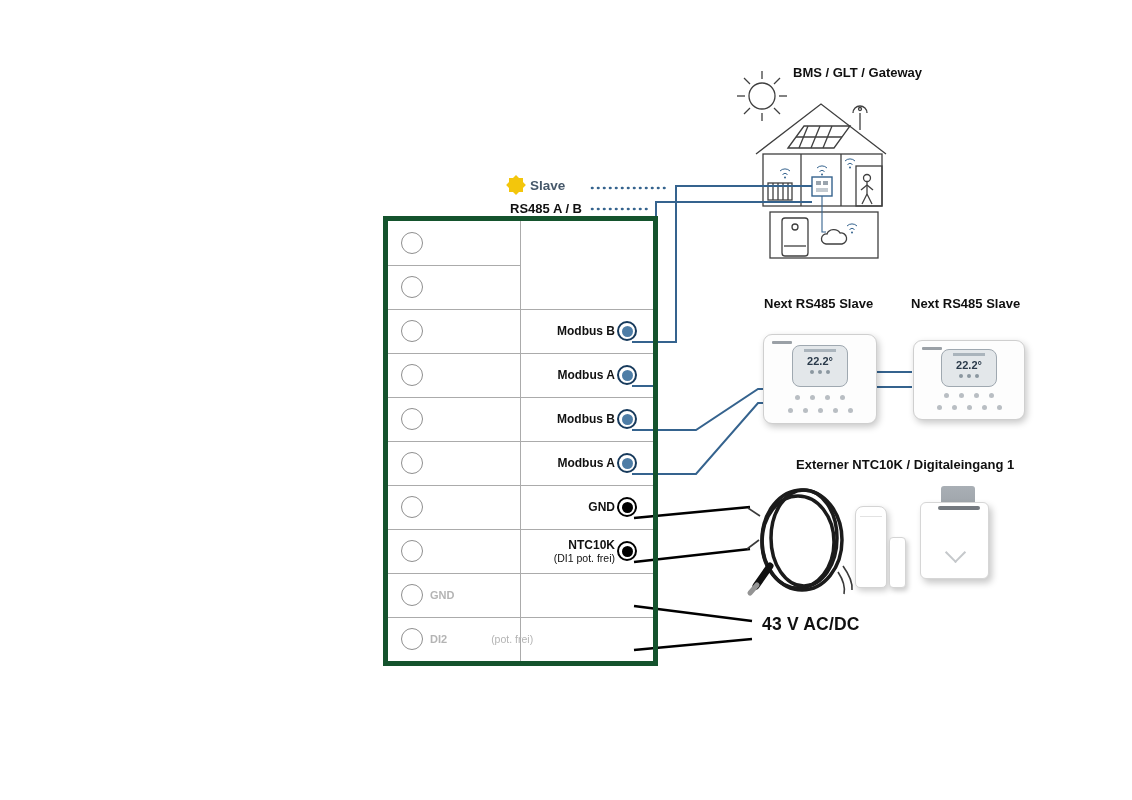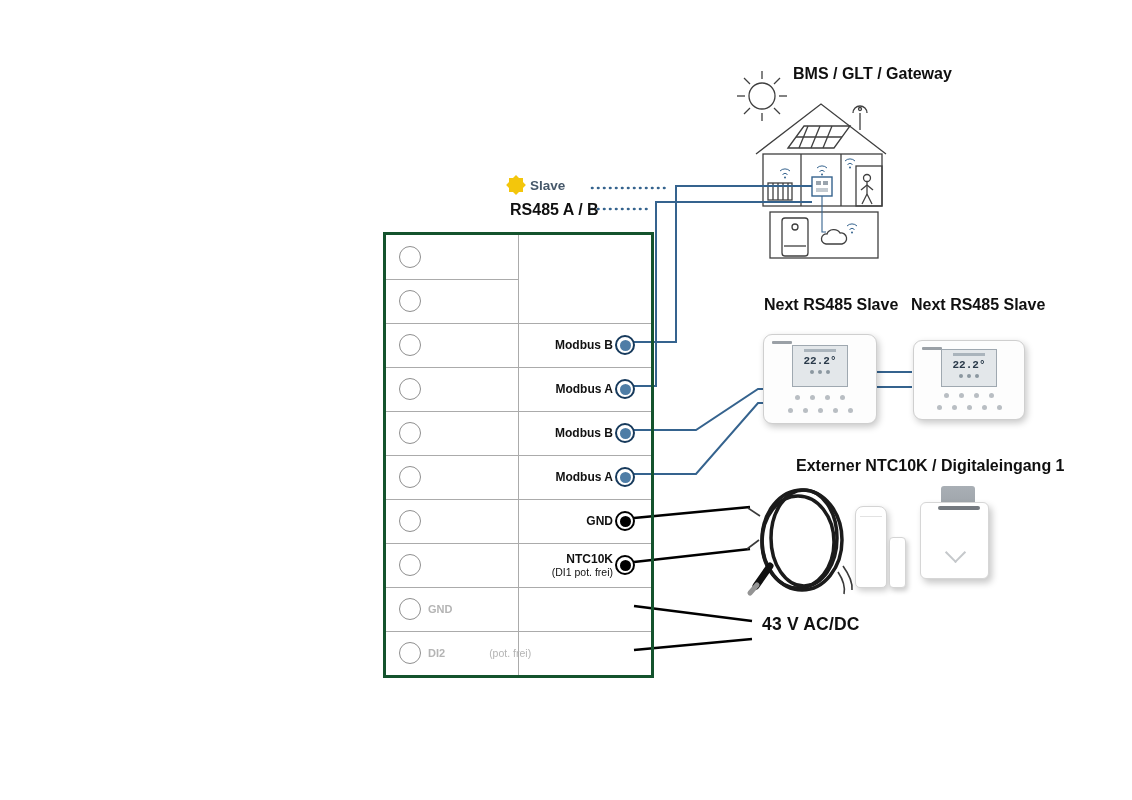--- a/index.html
+++ b/index.html
@@ -14,39 +14,39 @@
   .lnb  { fill:none; stroke:var(--wire-blue,#35638E); stroke-width:1.4; }
   .wifi { fill:none; stroke:var(--wire-blue,#35638E); stroke-width:1; }
   .wire-blue  { fill:none; stroke:var(--wire-blue,#35638E); stroke-width:2; }
   .wire-blue.thin { stroke-width:1.1; }
   .wire-blue.dotted { stroke-width:2.6; stroke-dasharray:0.5 5.5; stroke-linecap:round; }
   .wire-black { fill:none; stroke:#000; stroke-width:2.6; }
   .cable { fill:none; stroke:#1b1b1b; stroke-width:3.5; }
   .lead  { fill:none; stroke:#3a3a3a; stroke-width:1.6; }
 
   
-  .lbl { position:absolute; font-weight:700; font-size:16px; color:#101010; white-space:nowrap; }
+  .lbl { position:absolute; font-weight:700; font-size:13px; color:#101010; white-space:nowrap; }
   .lbl-bms      { left:793px; top:65px; }
   .lbl-slave1   { left:764px; top:296px; }
   .lbl-slave2   { left:911px; top:296px; }
   .lbl-external { left:796px; top:457px; }
   .lbl-power    { left:762px; top:614px; font-size:17.5px; letter-spacing:.2px; }
   .lbl-rs485    { left:510px; top:201px; }
   .modbus-logo  { position:absolute; left:506px; top:175px; display:flex; align-items:center; gap:4px; }
   .modbus-text  { font-size:13.5px; font-weight:700; color:#46586a; }
   .gear { position:relative; width:20px; height:20px; flex:0 0 20px; }
   .gear::before, .gear::after {
     content:""; position:absolute; left:3px; top:3px; right:3px; bottom:3px;
     background:var(--modbus-yellow,#F3C60C);
   }
   .gear::after { transform:rotate(45deg); }
 
   
-  .ttable { position:absolute; left:383px; top:232px; width:265px; height:440px;
-            border:3px solid #14532d; box-sizing:content-box; }
+  .ttable { position:absolute; left:383px; top:216px; width:265px; height:440px;
+            border:5px solid #14532d; box-sizing:content-box; }
   .vline  { position:absolute; left:132px; top:0; bottom:0; width:1px; background:#ababab; }
   .hl     { position:absolute; left:0; right:0; height:1px; background:#ababab; }
   .hl.half{ right:auto; width:132px; }
   .trow   { position:absolute; left:0; width:265px; height:44px; }
   .pin    { position:absolute; left:13px; top:11px; width:22px; height:22px;
             border:1.5px solid #8f8f8f; border-radius:50%; box-sizing:border-box; background:#fff; }
   .pin-label { position:absolute; left:42px; top:0; height:44px; display:flex; align-items:center;
                gap:3px; color:var(--muted-label,#b4b4b4); font-size:11px; font-weight:700; white-space:nowrap; }
   .pin-sub { font-weight:400; font-size:10.5px;margin-left:41px; }
   .rcell  { position:absolute; left:132px; top:0; width:133px; height:44px; }
@@ -63,21 +63,21 @@
   .term[data-terminal="black"] { display:flex; border:2px solid #000; }
   .term[data-terminal="black"]::after { background:#000; }
 
   
   .thermostat { position:absolute; background:#fdfdfd; border:1px solid #cfcfcf; border-radius:9px;
                 box-shadow:2px 3px 7px rgba(0,0,0,.22); }
   .t1 { left:763px; top:334px; width:112px; height:88px; }
   .t2 { left:913px; top:340px; width:110px; height:78px; }
   .th-brand { position:absolute; left:8px; top:6px; width:20px; height:3px; background:#9aa0a6; border-radius:1px; }
   .th-screen { position:absolute; left:50%; transform:translateX(-50%); top:10px; width:56px; height:42px;
-               background:#e3e7ea; border:1px solid #9fa8b0; border-radius:0; padding:3px 4px; box-sizing:border-box;font-family:Liberation Mono, monospace; }
+               background:#e3e7ea; border:1px solid #9fa8b0; border-radius:8px; padding:3px 4px; box-sizing:border-box; }
   .t2 .th-screen { top:8px; height:38px; }
   .th-topbar { height:3px; background:#aab4bc; width:70%; margin:0 auto; }
   .th-temp { text-align:center; font-size:11px; font-weight:700; color:#2a3a4a; margin-top:3px; }
   .th-dots { display:flex; justify-content:center; gap:4px; margin-top:3px; }
   .th-dots span { width:4px; height:4px; border-radius:50%; background:#8b97a0; }
   .th-btnrow { position:absolute; left:0; right:0; display:flex; justify-content:center; gap:10px; }
   .t1 .r1 { top:60px; } .t1 .r2 { top:73px; }
   .t2 .r1 { top:52px; } .t2 .r2 { top:64px; }
   .th-btnrow span { width:5px; height:5px; border-radius:50%; background:#b9bec3; }
 

